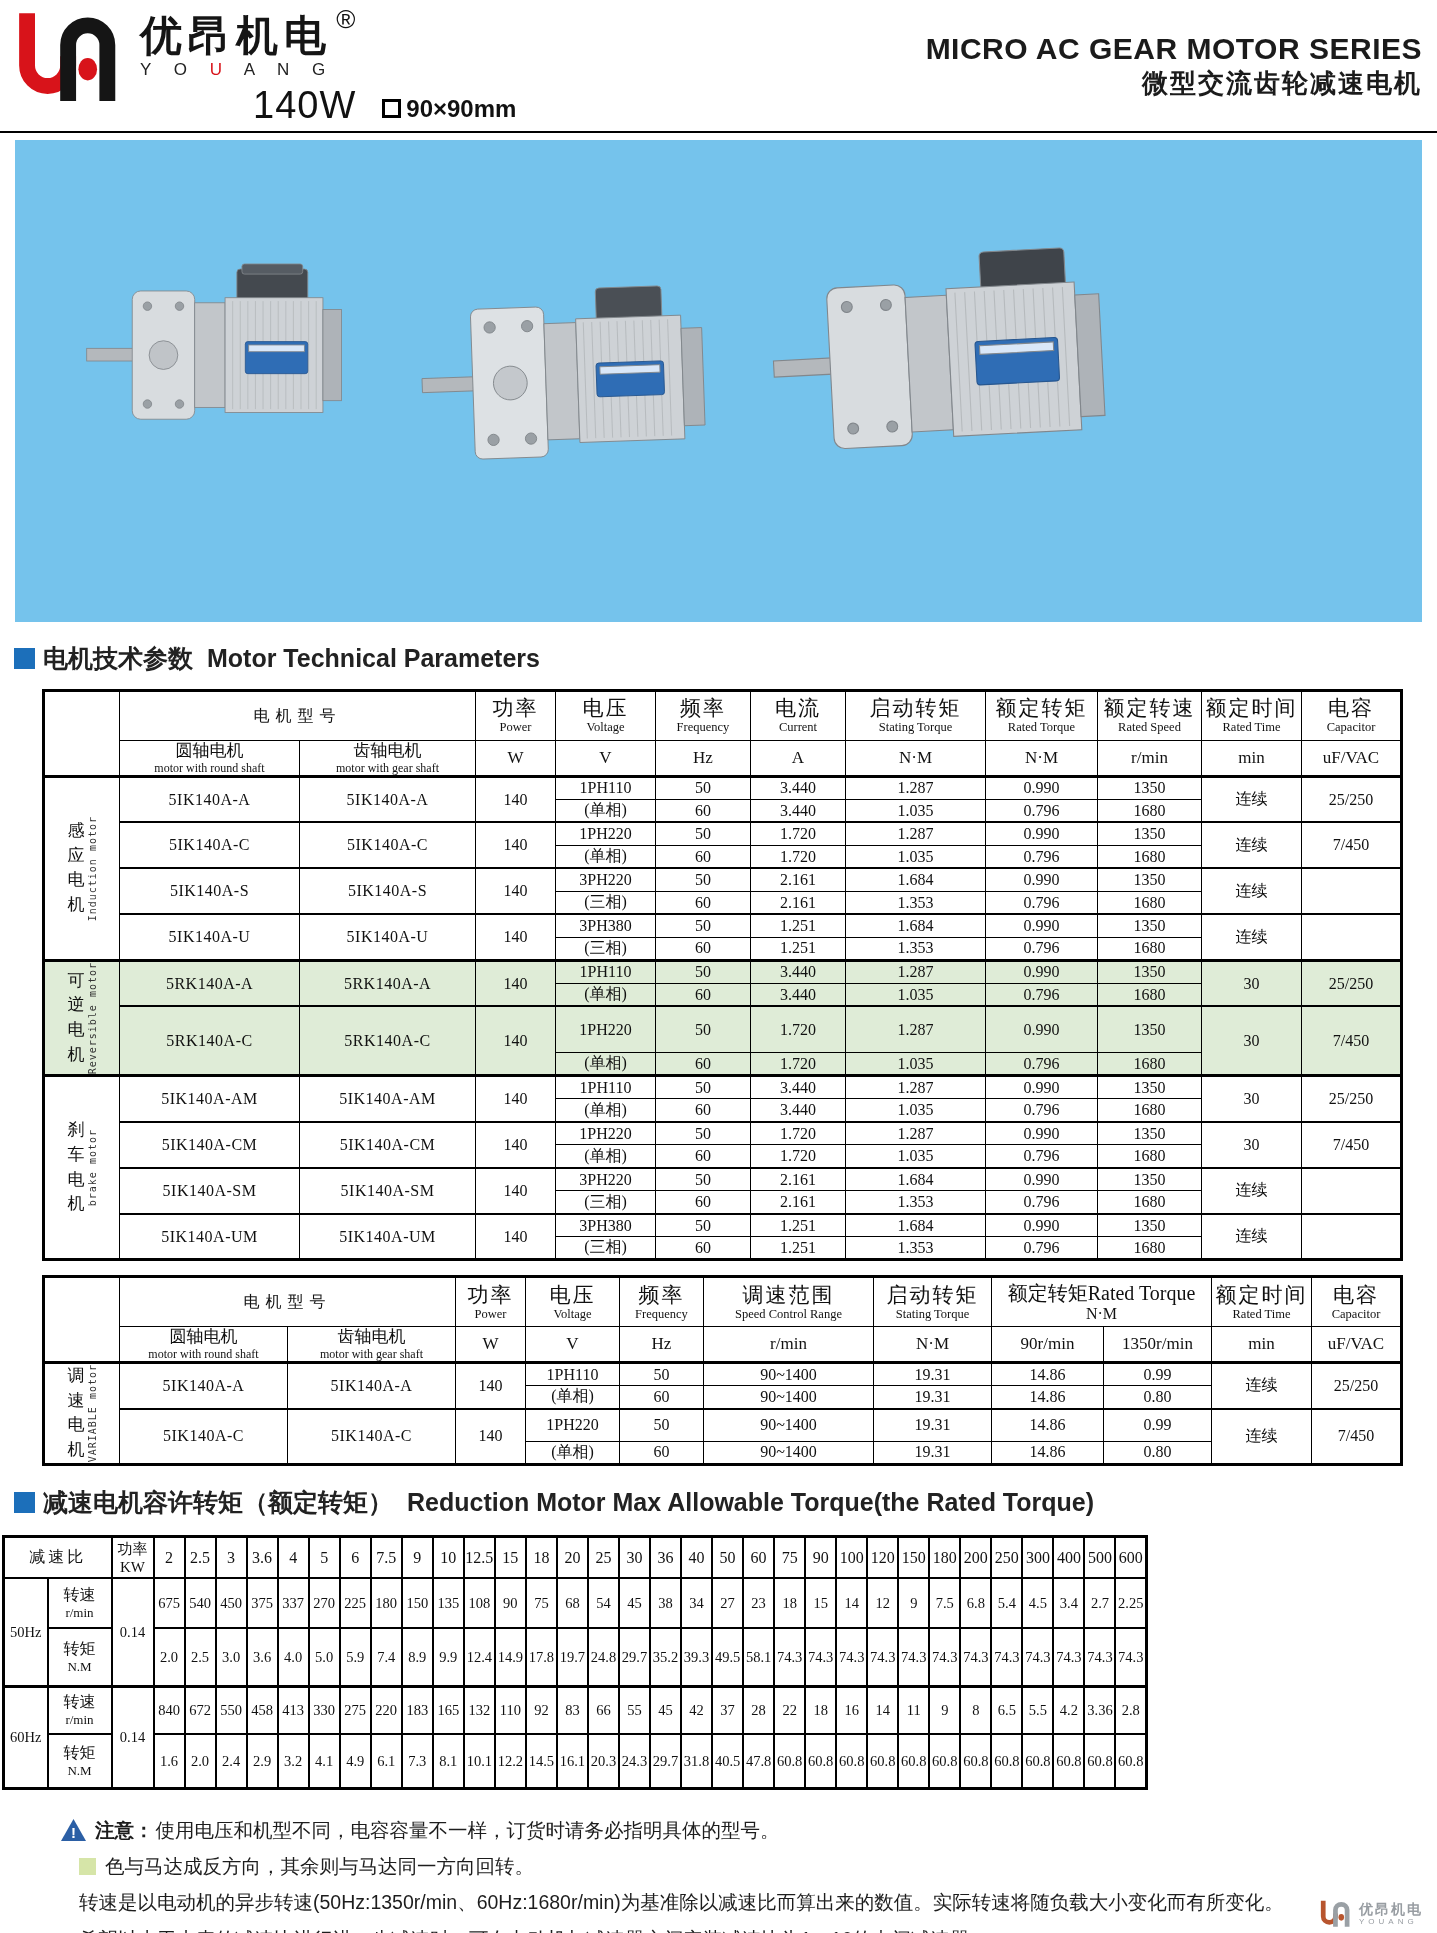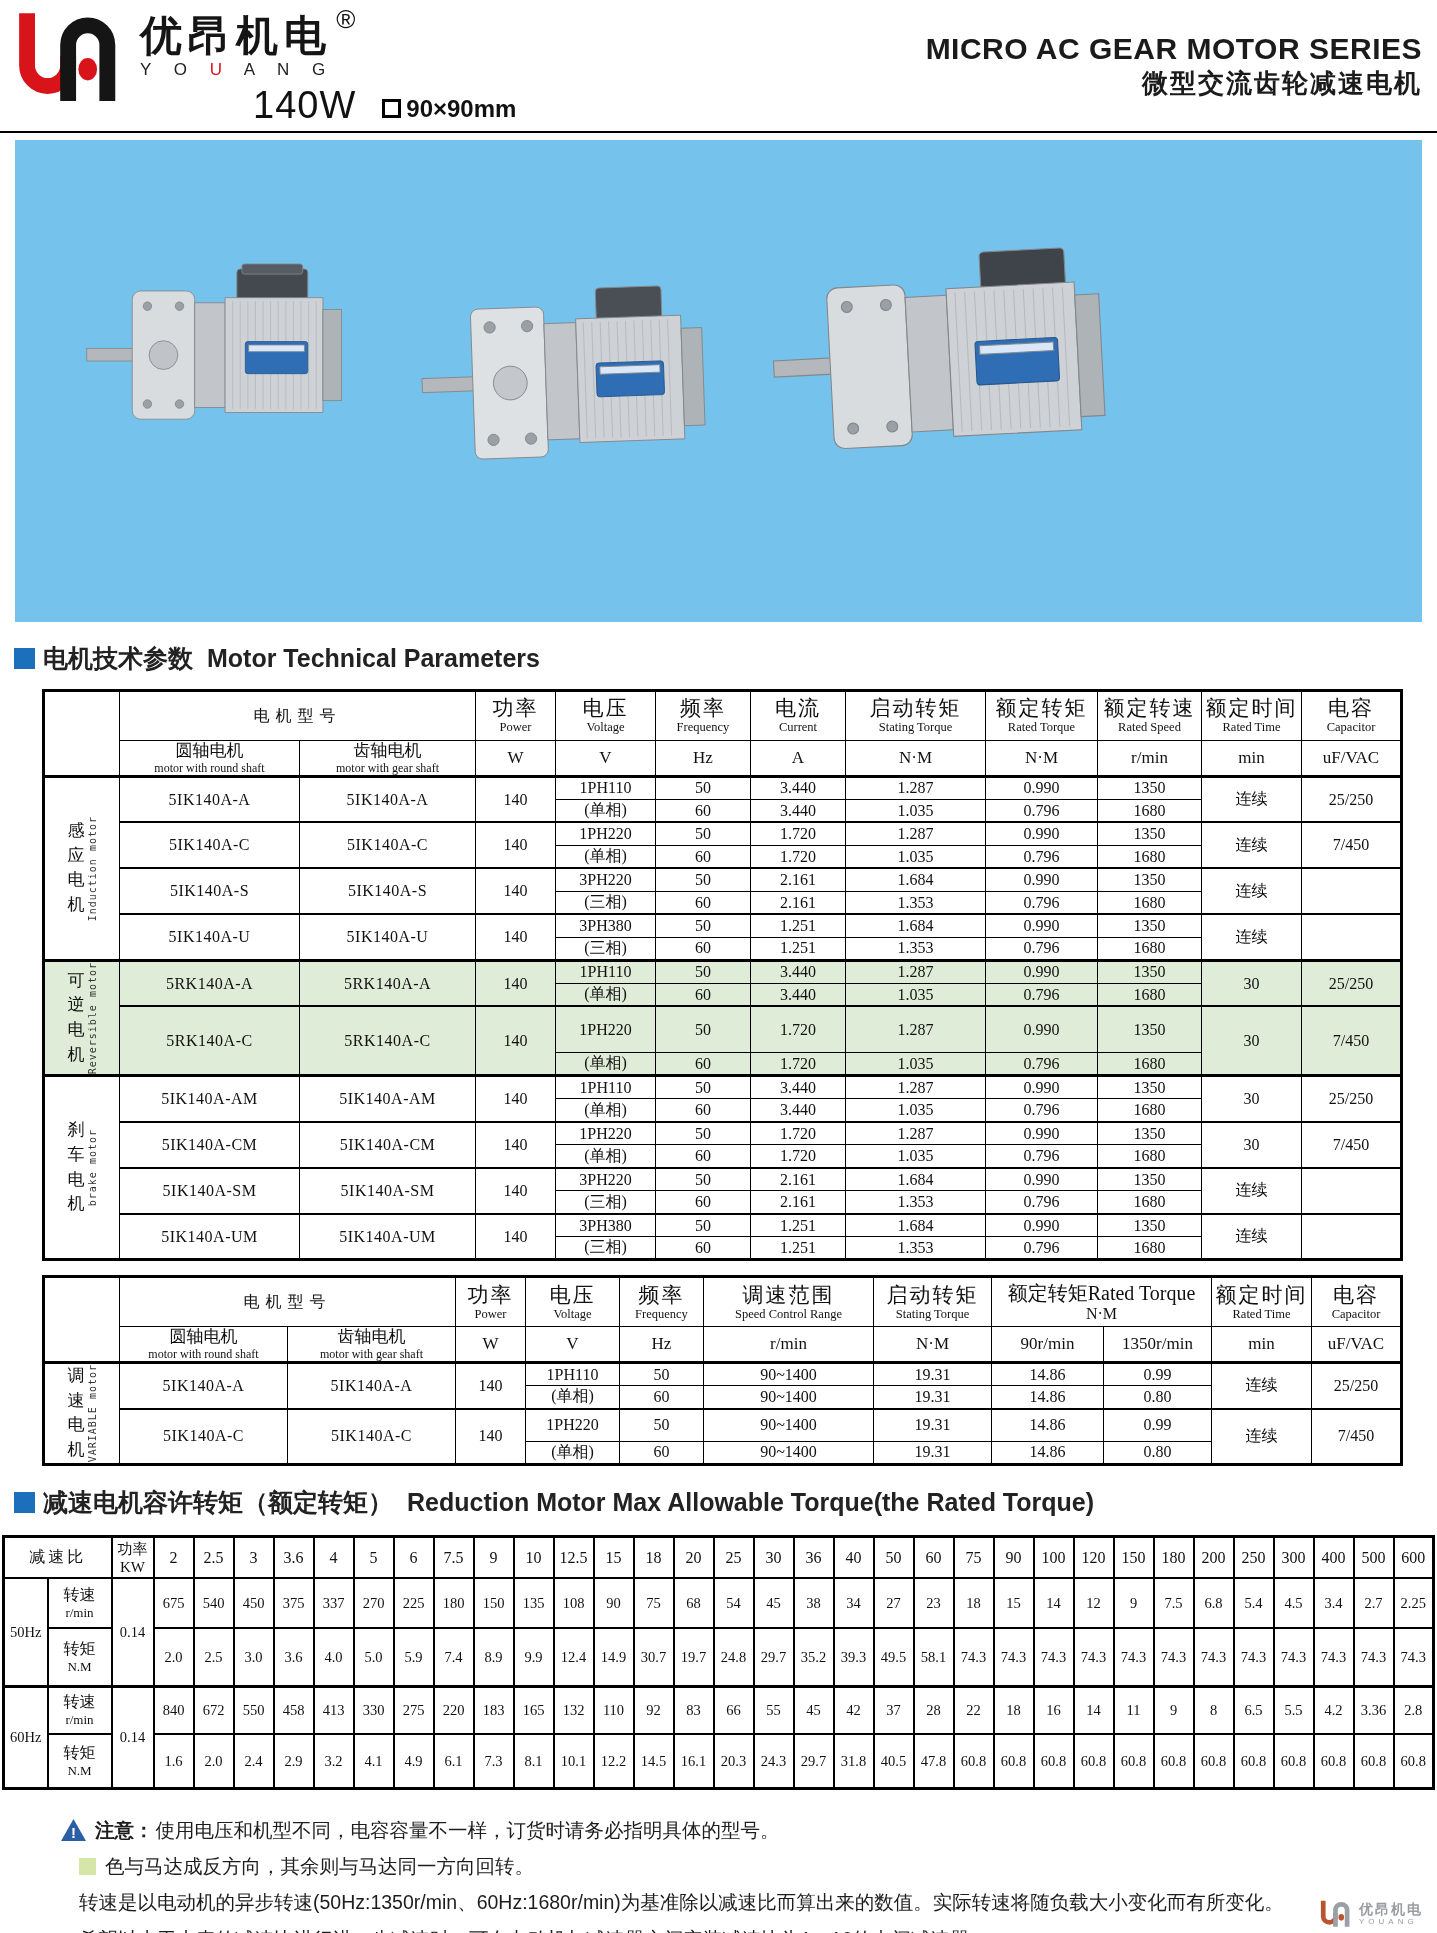--- a/index.html
+++ b/index.html
@@ -48,21 +48,21 @@
   tr.block-top>td{border-top-width:2.5px;}
   tr.group-top>td{border-top-width:3.5px;}
   tr.hl>td{background:var(--row_green,#dfecd7);}
   .group-cell{padding:0;}
   .gwrap{display:flex;align-items:center;justify-content:center;gap:1px;}
   .vcn{width:1.15em;line-height:1.45;font-size:17px;margin:0;word-break:break-all;}
   .ven{writing-mode:vertical-rl;transform:rotate(180deg);font-size:10px;letter-spacing:1px;color:#333;font-family:"DejaVu Sans Mono",monospace;}
   .model{letter-spacing:0.5px;}
 
   
-  .rtable{margin:16px 0 0 2px;width:1433px;border:3.5px solid #000;}
+  .rtable{margin:16px 0 0 2px;width:1146px;border:3.5px solid #000;}
   .rtable td{border:2.5px solid #000;text-align:center;vertical-align:middle;font-size:14.5px;padding:0;overflow:hidden;}
   #t3-head{height:42px;}
   #t3-head td{font-size:16px;}
   .t3-ratio{font-size:19px;letter-spacing:3px;}
   .t3-kwh div{line-height:1.2;font-size:15px;}
   #t3-s50{height:50px;} #t3-t50{height:58px;} #t3-s60{height:48px;} #t3-t60{height:54px;}
   #t3-s60>td{border-top-width:3.5px;}
   .t3-hz{font-size:14px;}
   .t3-type div{line-height:1.25;font-size:16px;}
   .t3-type .t3-unit{font-size:13px;}
@@ -705,21 +705,21 @@
         <td>3.0</td>
         <td>3.6</td>
         <td>4.0</td>
         <td>5.0</td>
         <td>5.9</td>
         <td>7.4</td>
         <td>8.9</td>
         <td>9.9</td>
         <td>12.4</td>
         <td>14.9</td>
-        <td>30.7</td>
+        <td>17.8</td>
         <td>19.7</td>
         <td>24.8</td>
         <td>29.7</td>
         <td>35.2</td>
         <td>39.3</td>
         <td>49.5</td>
         <td>58.1</td>
         <td>74.3</td>
         <td>74.3</td>
         <td>74.3</td>

